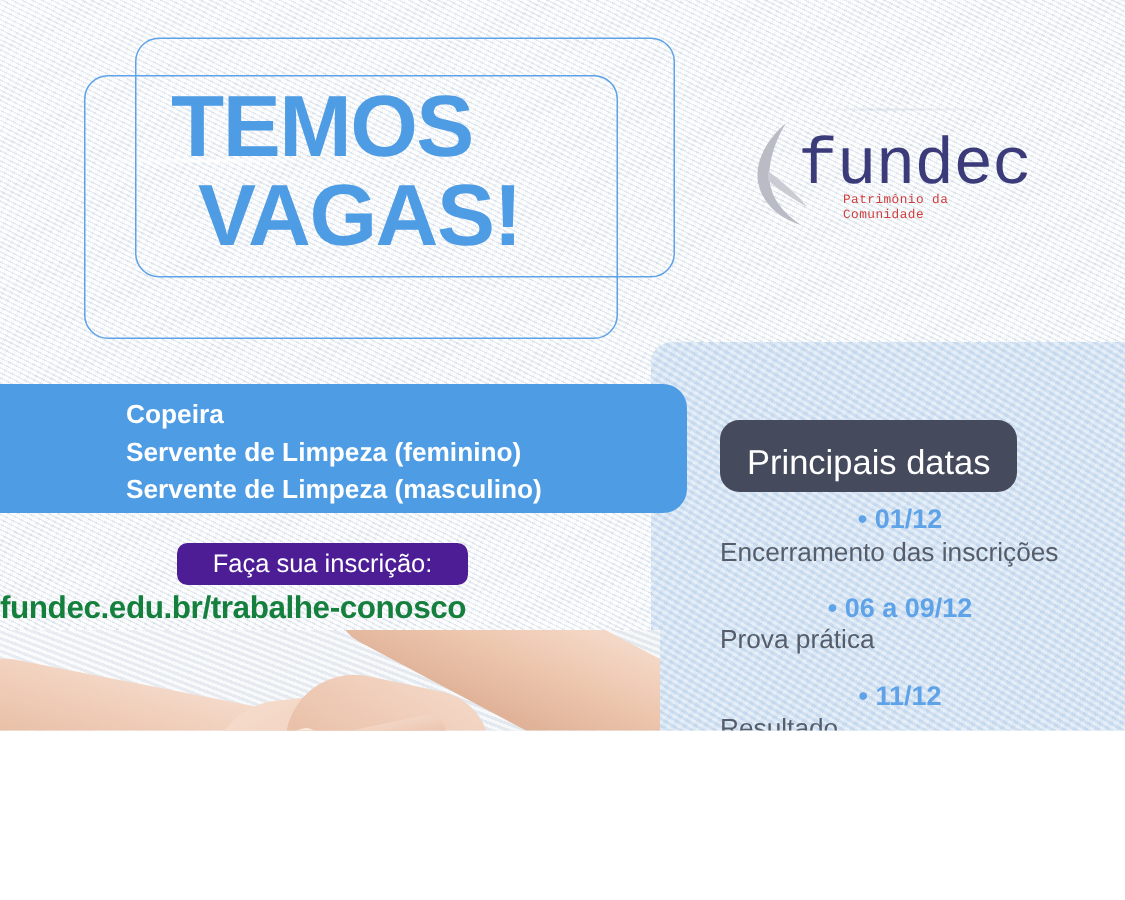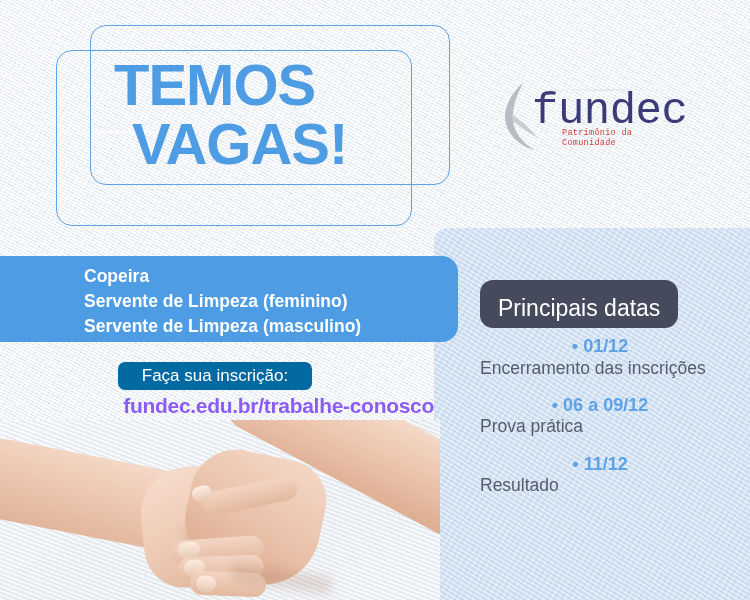--- a/index.html
+++ b/index.html
@@ -4,21 +4,21 @@
 <title>FUNDEC - Temos Vagas</title>
 <style>
   * { margin:0; padding:0; box-sizing:border-box; }
   html, body {
     width:750px; height:600px;
     font-family:"Liberation Sans", sans-serif;
     overflow:hidden;
   }
   #poster {
     position:relative;
-    width:750px; height:600px;
+    width:750px; height:487px;
     background:#f2f4f7;
     overflow:hidden;
   }
 
   
   .paper-bg {
     position:absolute; inset:0;
     background-color:#eef1f5;
     background-image:
       repeating-linear-gradient(27deg, rgba(255,255,255,0.75) 0px, rgba(255,255,255,0.75) 2px, rgba(214,222,232,0.45) 2px, rgba(214,222,232,0.45) 3px),
@@ -117,35 +117,35 @@
     font-weight:bold;
     line-height:1.42;
   }
   .jobs-list div { white-space:nowrap; }
 
   
   .inscr-pill {
     position:absolute;
     left:118px; top:362px;
     width:194px; height:28px;
-    background:#0369a1;
+    background:#4c1d95;
     border-radius:7px;
     color:#ffffff;
     font-size:17px;
     line-height:28px;
     text-align:center;
   }
   .inscr-url {
     position:absolute;
     left:0px; top:394px;
     width:434px;
-    text-align:right;
+    text-align:left;
     font-size:21px;
     font-weight:bold;
-    color:#8b5cf6;
+    color:#15803d;
     letter-spacing:-0.3px;
   }
 
   
   .photo {
     position:absolute;
     left:0; top:420px;
     width:440px; height:180px;
     overflow:hidden;
   }

